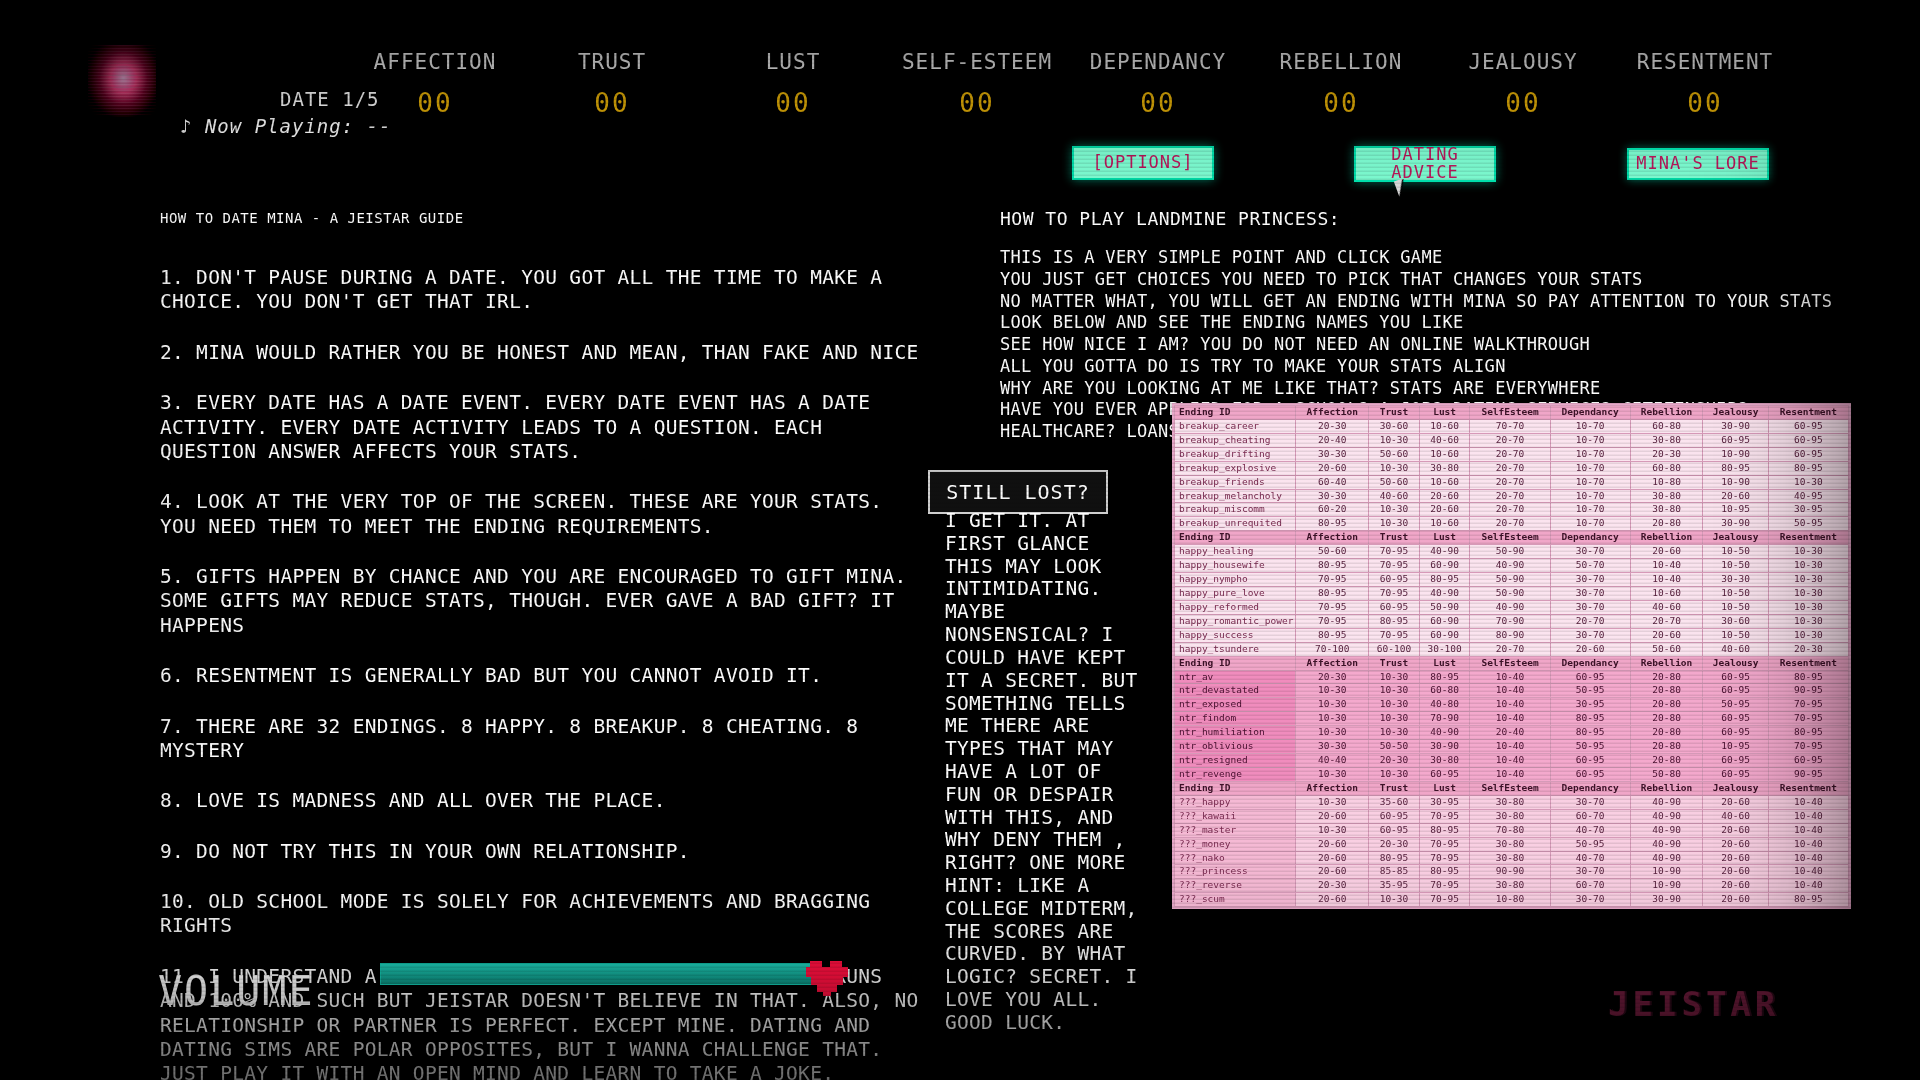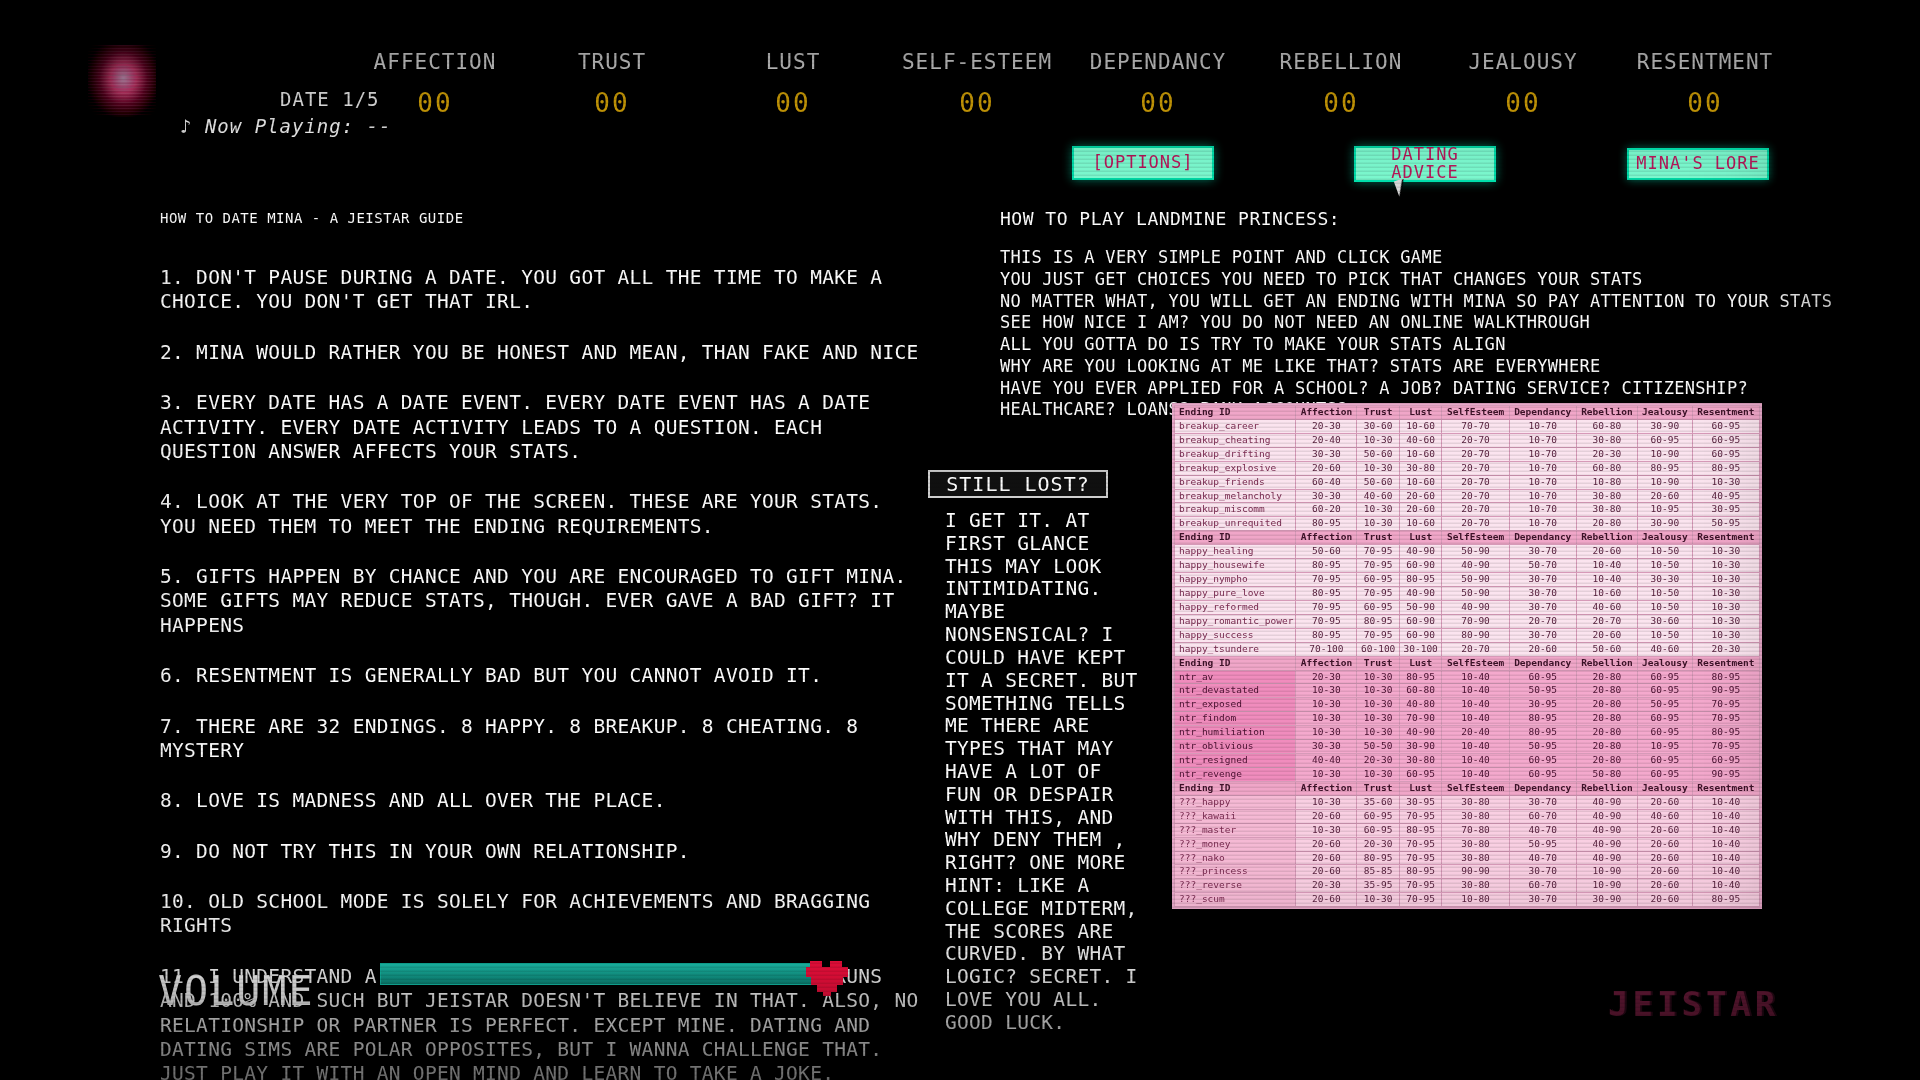--- a/index.html
+++ b/index.html
@@ -163,21 +163,21 @@
   #howto .l {
     font-size: 17px;
     line-height: 1.28;
     letter-spacing: .3px;
     white-space: nowrap;
   }
   
   #stillLostBtn {
     position: absolute;
     left: 928px; top: 470px;
-    width: 180px; height: 28px;
+    width: 180px; height: 44px;
     border: 2px solid #cfcfcf;
     background: #101010;
     color: #ffffff;
     font-size: 20px;
     display: flex; align-items: center; justify-content: center;
     letter-spacing: 1px;
     cursor: pointer;
   }
   #stillLostText {
     position: absolute;
@@ -185,21 +185,21 @@
     width: 200px;
     font-size: 19.5px;
     line-height: 1.17;
     letter-spacing: .3px;
     color: #ffffff;
   }
   
   #endTable {
     position: absolute;
     left: 1172px; top: 403px;
-    width: 590px;
+    width: 679px;
     border: 2px solid #e6a8c8;
     background: #f7d7e7;
     padding: 0;
   }
   table.et {
     border-collapse: collapse;
     width: 100%;
     font-family: "DejaVu Sans Mono", monospace;
   }
   table.et td, table.et th {
@@ -330,20 +330,21 @@
     <div class="px" style="left:5px;  top:22px; width:32px; height:8px;"></div>
     <div class="px" style="left:11px; top:30px; width:20px; height:7px;"></div>
     <div class="px" style="left:17px; top:36px; width:8px;  height:5px;"></div>
   </div>
 
   <div id="howto">
     <div class="t">HOW TO PLAY LANDMINE PRINCESS:</div>
     <div class="l">THIS IS A VERY SIMPLE POINT AND CLICK GAME</div>
     <div class="l">YOU JUST GET CHOICES YOU NEED TO PICK THAT CHANGES YOUR STATS</div>
     <div class="l">NO MATTER WHAT, YOU WILL GET AN ENDING WITH MINA SO PAY ATTENTION TO YOUR STATS</div>
+    <div class="l">LOOK BELOW AND SEE THE ENDING NAMES YOU LIKE</div>
     <div class="l">SEE HOW NICE I AM? YOU DO NOT NEED AN ONLINE WALKTHROUGH</div>
     <div class="l">ALL YOU GOTTA DO IS TRY TO MAKE YOUR STATS ALIGN</div>
     <div class="l">WHY ARE YOU LOOKING AT ME LIKE THAT? STATS ARE EVERYWHERE</div>
     <div class="l">HAVE YOU EVER APPLIED FOR A SCHOOL? A JOB? DATING SERVICE? CITIZENSHIP?</div>
     <div class="l">HEALTHCARE? LOANS? BANK ACCOUNTS?</div>
   </div>
 
   <div id="stillLostBtn">STILL LOST?</div>
   <div id="stillLostText">I GET IT. AT FIRST GLANCE THIS MAY LOOK INTIMIDATING. MAYBE NONSENSICAL? I COULD HAVE KEPT IT A SECRET. BUT SOMETHING TELLS ME THERE ARE TYPES THAT MAY HAVE A LOT OF FUN OR DESPAIR WITH THIS, AND WHY DENY THEM , RIGHT? ONE MORE HINT: LIKE A COLLEGE MIDTERM, THE SCORES ARE CURVED. BY WHAT LOGIC? SECRET. I LOVE YOU ALL. GOOD LUCK.</div>
 

